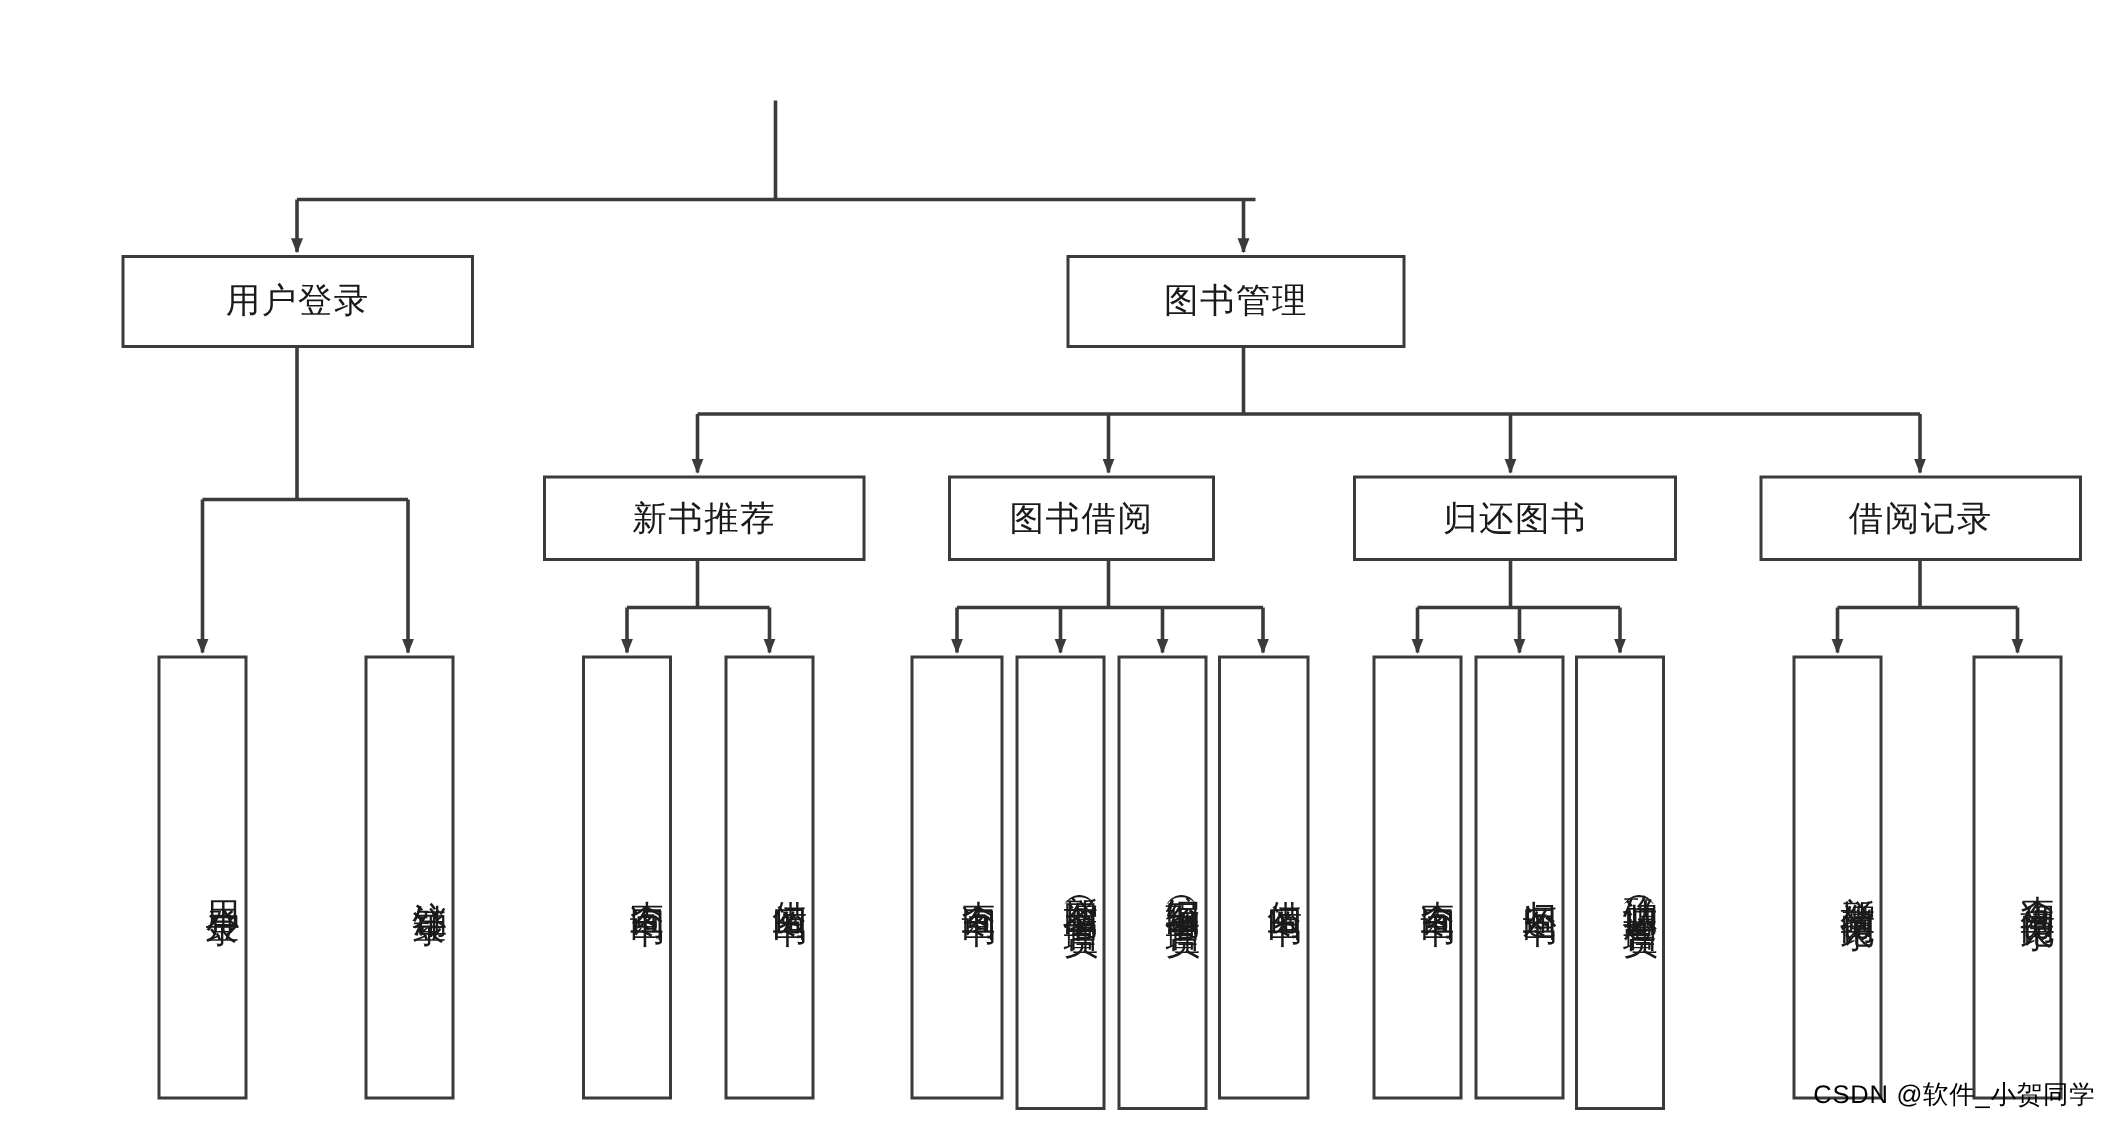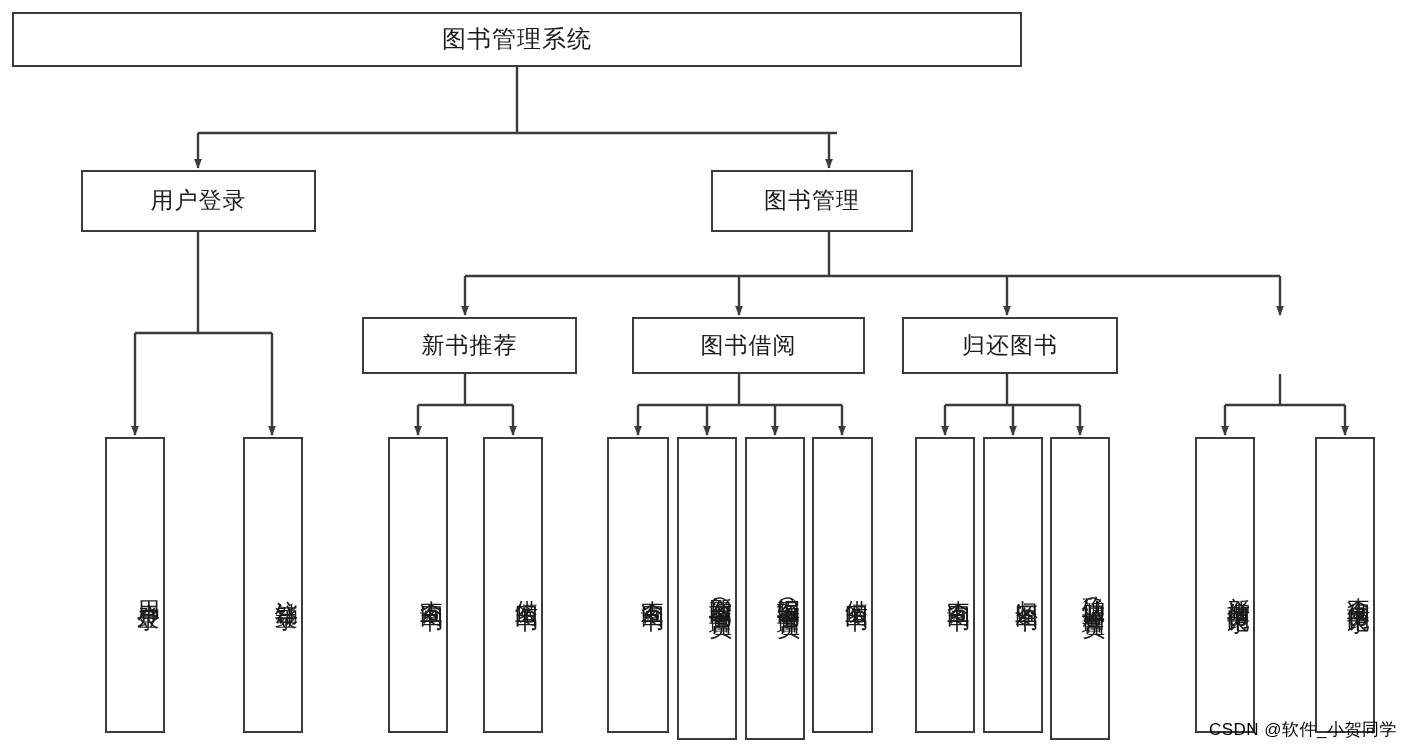--- a/index.html
+++ b/index.html
@@ -112,39 +112,39 @@
       <path d="M1013,405 L1013,435" marker-end="url(#arrow)"></path>
       <path d="M1080,405 L1080,435" marker-end="url(#arrow)"></path>
 
       <path d="M1280,374 L1280,405"></path>
       <path d="M1225,405 L1345,405"></path>
       <path d="M1225,405 L1225,435" marker-end="url(#arrow)"></path>
       <path d="M1345,405 L1345,435" marker-end="url(#arrow)"></path>
     </g>
   </svg>
 
-  <div class="node horiz root" style="left:12px; top:12px; width:1010px; height:55px;">
-    <span>图书管理系统</span>
-  </div>
 
   <div class="node horiz" style="left:81px; top:170px; width:235px; height:62px;">
     <span>用户登录</span>
   </div>
-  <div class="node horiz" style="left:711px; top:170px; width:202px; height:62px;">
+  <div class="node horiz" style="left:711px; top:170px; width:226px; height:62px;">
     <span>图书管理</span>
   </div>
 
   <div class="node horiz" style="left:362px; top:317px; width:215px; height:57px;">
     <span>新书推荐</span>
   </div>
-  <div class="node horiz" style="left:632px; top:317px; width:233px; height:57px;">
+  <div class="node horiz" style="left:632px; top:317px; width:178px; height:57px;">
     <span>图书借阅</span>
   </div>
   <div class="node horiz" style="left:902px; top:317px; width:216px; height:57px;">
     <span>归还图书</span>
+  </div>
+  <div class="node horiz" style="left:1173px; top:317px; width:215px; height:57px;">
+    <span>借阅记录</span>
   </div>
 
   <div class="node vert" style="left:105px; top:437px; width:60px; height:296px;">
     <span>用户登录</span>
   </div>
   <div class="node vert" style="left:243px; top:437px; width:60px; height:296px;">
     <span>注销登录</span>
   </div>
 
   <div class="node vert" style="left:388px; top:437px; width:60px; height:296px;">

